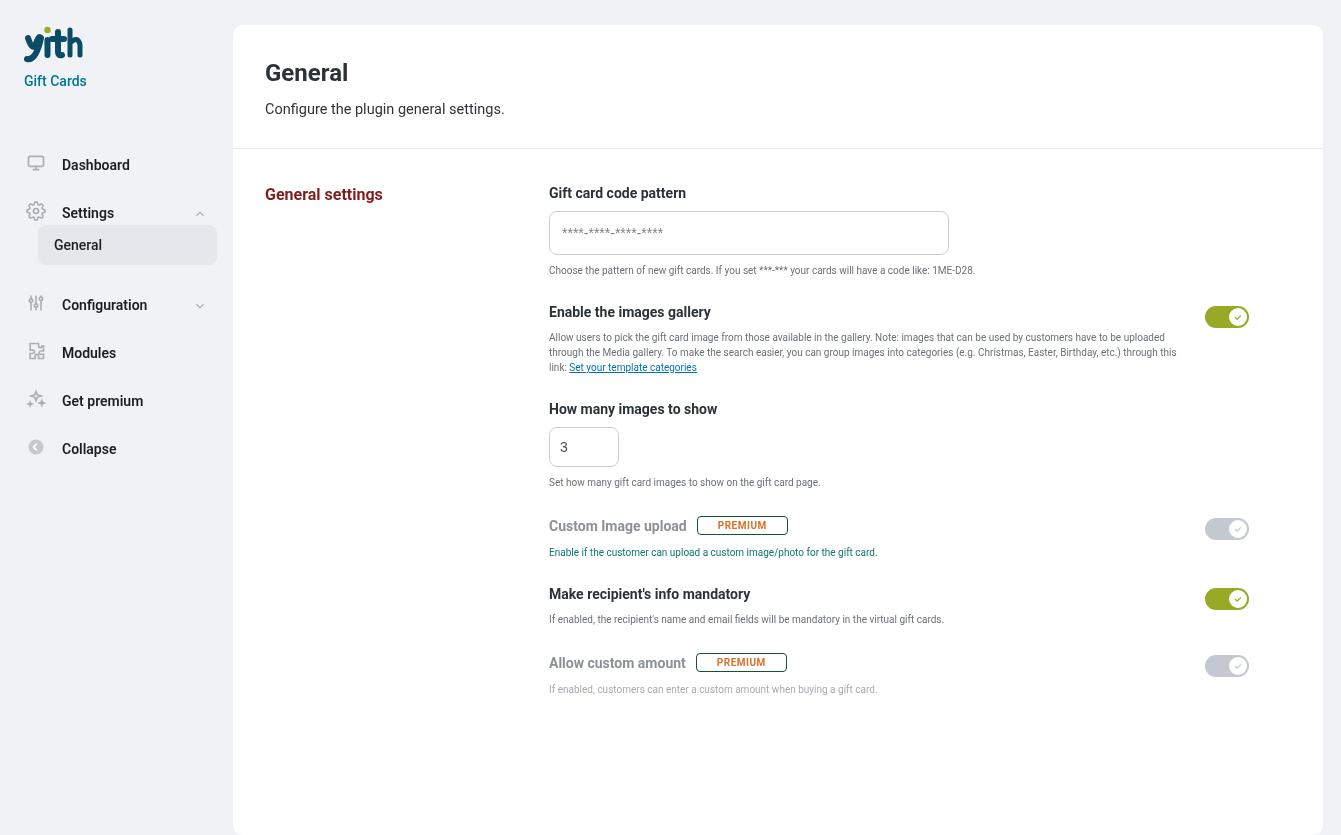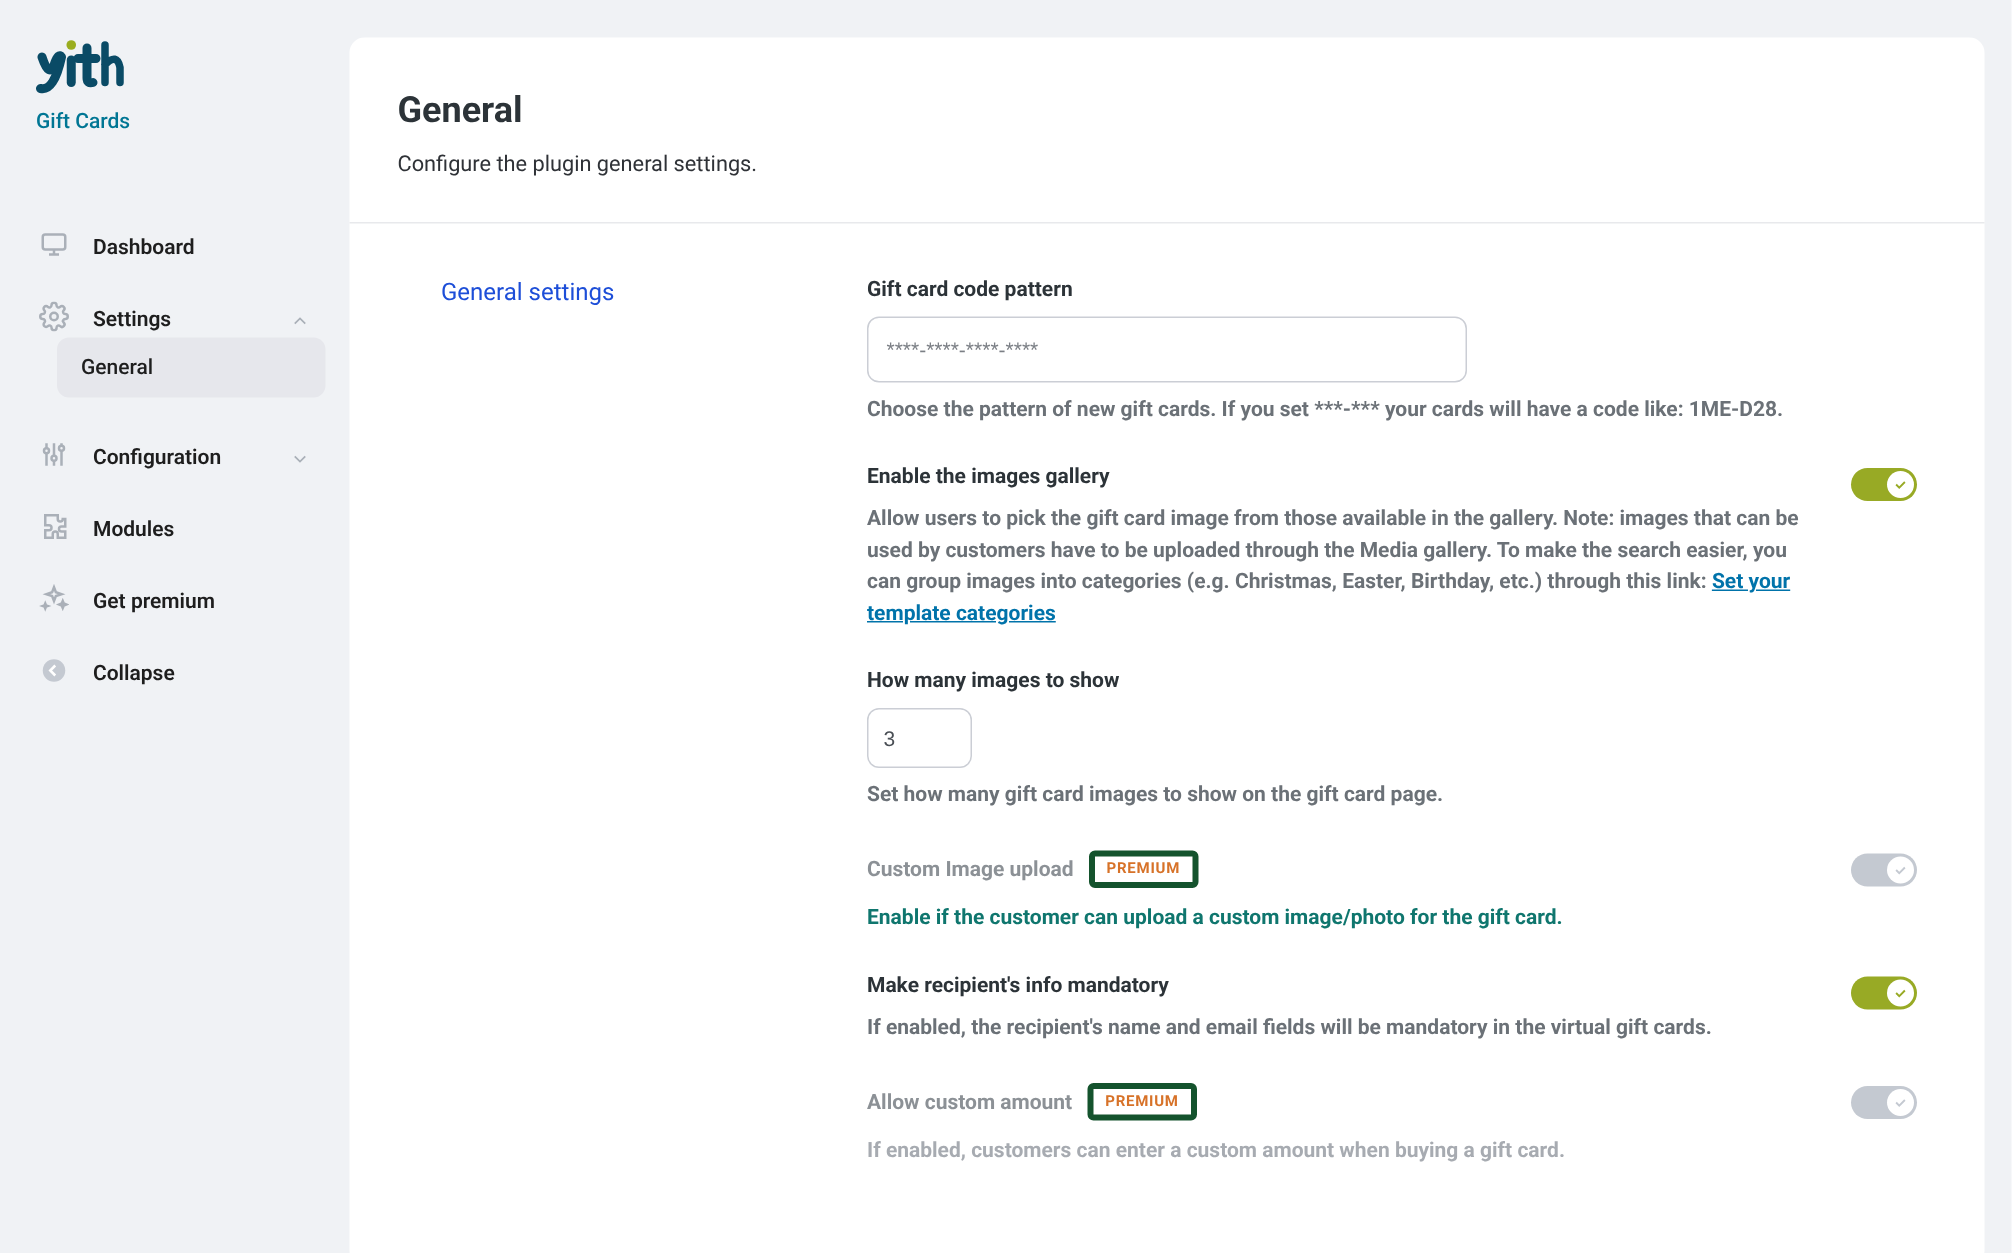--- a/index.html
+++ b/index.html
@@ -93,45 +93,43 @@
   }
 
   .content {
     display: flex;
     padding: 36px 32px 40px 32px;
     gap: 48px;
   }
   .section-title {
     width: 236px;
     font-size: 16px;
-    font-weight: 400;
-    color: #1d4ed8;
-    margin-left: 29px;
+    font-weight: 700;
+    color: #7f1d1d;
   }
   .fields { flex: 1; max-width: 700px; }
 
   .field { margin-bottom: 26px; }
   .field-head {
     display: flex;
     align-items: center;
     gap: 10px;
     margin-bottom: 10px;
   }
   .field-label {
     font-size: 14px;
     font-weight: 700;
     color: #2c3338;
   }
   .field-label.muted { color: #8c9196; font-weight: 700; }
   .field-help {
-    font-size: 14px;
+    font-size: 10px;
     color: #6b7177;
     line-height: 1.5;
     margin-top: 8px;
-    font-weight: bold;
   }
   .field-help a { color: #0073aa; text-decoration: underline; }
 
   .field-row {
     display: flex;
     align-items: flex-start;
     justify-content: space-between;
     gap: 24px;
   }
   .field-row .field-body { flex: 1; }
@@ -152,27 +150,27 @@
     border: 1px solid #cbced5;
     border-radius: 8px;
     padding: 0 10px;
     font-size: 14px;
     color: #4a4f55;
     outline: none;
   }
 
   .badge {
     display: inline-block;
-    border: 4px solid #14532d;
+    border: 1px solid #14532d;
     color: #d77228;
     font-size: 10px;
     font-weight: 700;
     letter-spacing: .5px;
     border-radius: 4px;
-    padding: 3px 8px;
+    padding: 3px 20px;
   }
 
   
   .toggle {
     width: 44px; height: 22px;
     border-radius: 12px;
     position: relative;
     flex-shrink: 0;
     cursor: pointer;
     margin-top: 2px;

